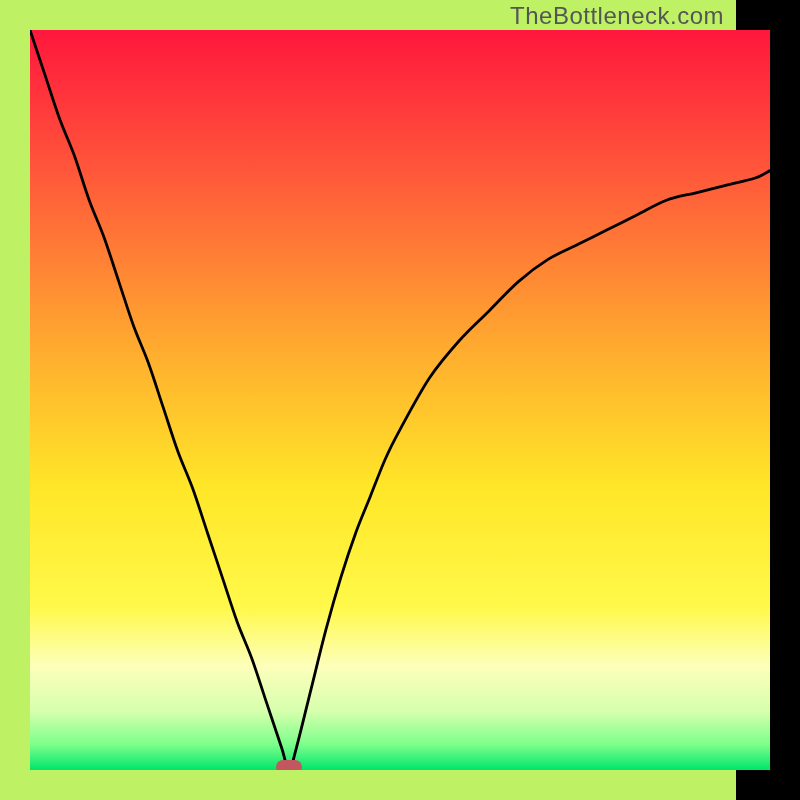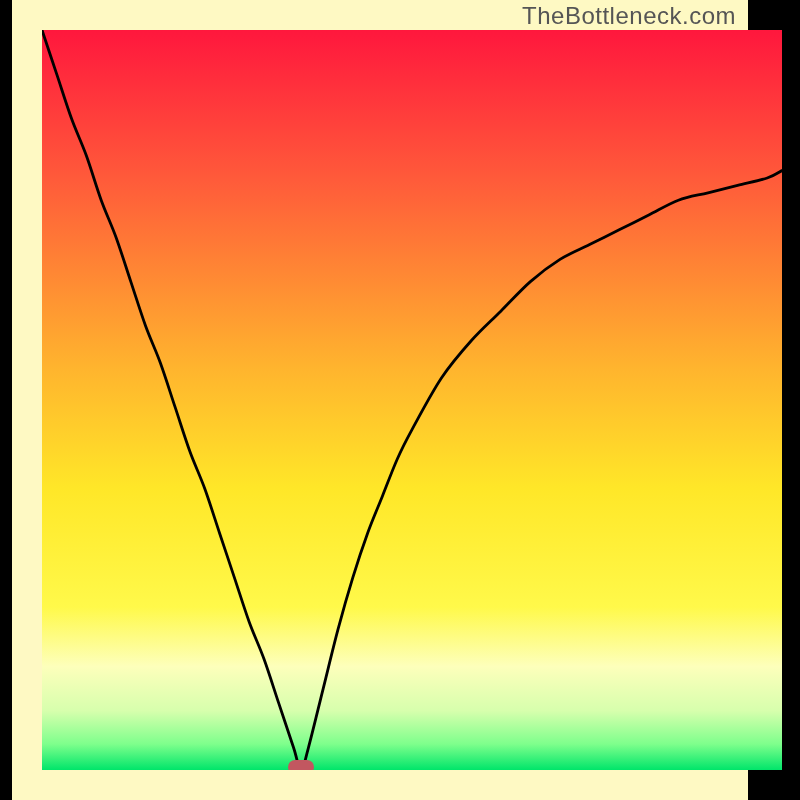--- a/index.html
+++ b/index.html
@@ -7,24 +7,24 @@
     padding: 0;
     width: 800px;
     height: 800px;
     overflow: hidden;
     background: #000;
     font-family: Arial, Helvetica, sans-serif;
   }
   .frame {
     position: absolute;
     top: 0;
-    left: 12px;
+    left: 0;
     width: 736px;
     height: 800px;
-    background: #fef9c3;
+    background: #bef264;
   }
   .plot-area {
     position: absolute;
     top: 30px;
     left: 30px;
     width: 740px;
     height: 740px;
     overflow: hidden;
   }
   .gradient-bg {

